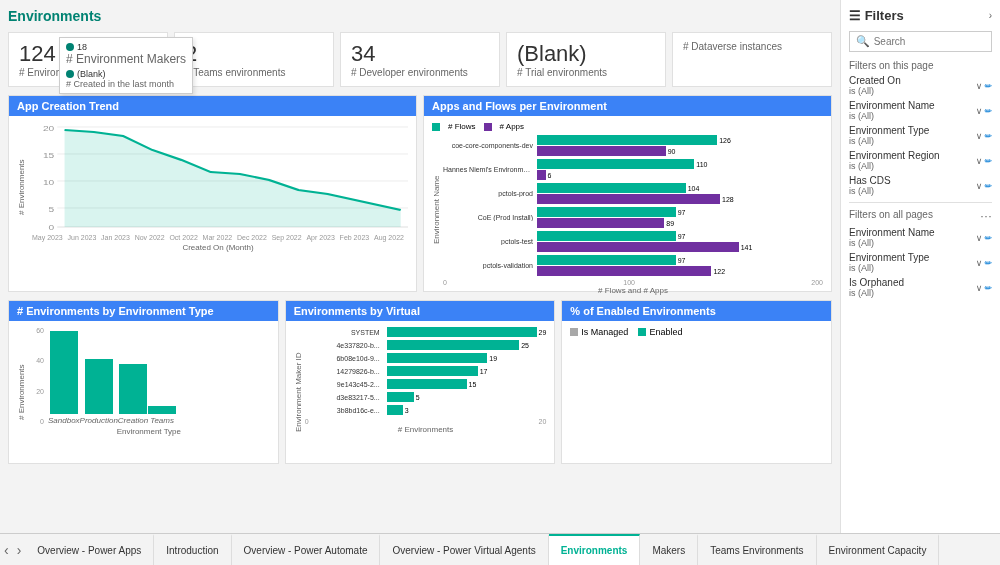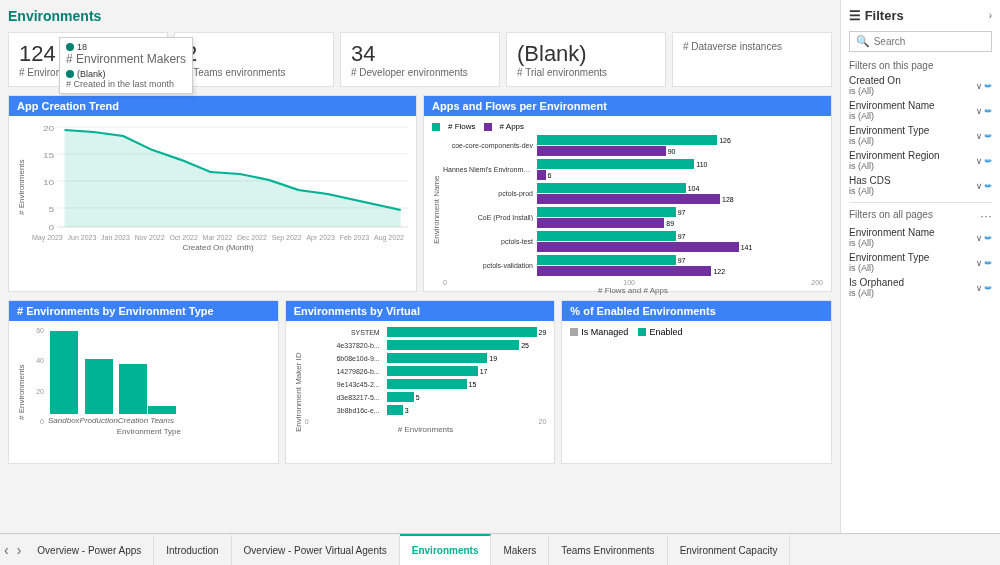--- a/index.html
+++ b/index.html
@@ -518,18 +518,19 @@
       </div>
     </div>
   </div>
 </div>
 
 <div class="bottom-tabs">
   <button class="tab-nav-btn">‹</button>
   <button class="tab-nav-btn">›</button>
   <div class="tab">Overview - Power Apps</div>
   <div class="tab">Introduction</div>
+  <div class="tab">Overview - Power Automate</div>
   <div class="tab">Overview - Power Virtual Agents</div>
   <div class="tab active">Environments</div>
   <div class="tab">Makers</div>
   <div class="tab">Teams Environments</div>
   <div class="tab">Environment Capacity</div>
 </div>
 
 </body></html>

